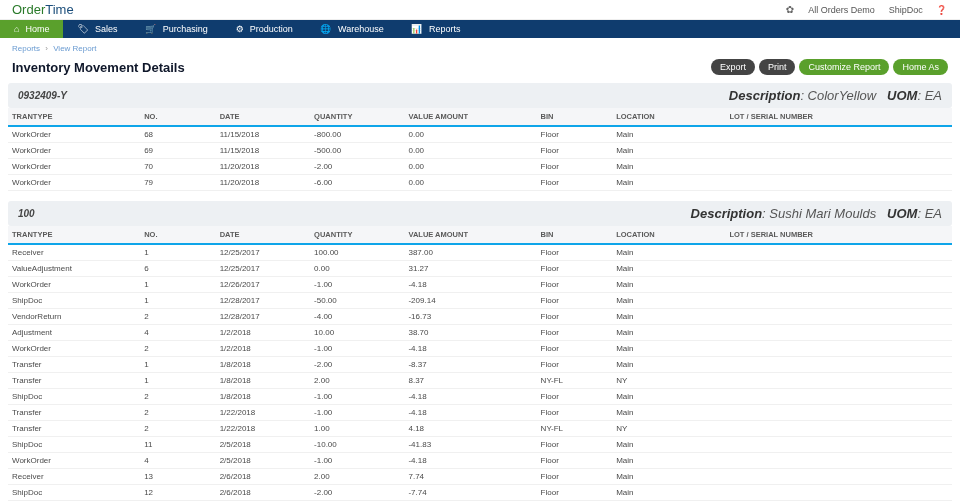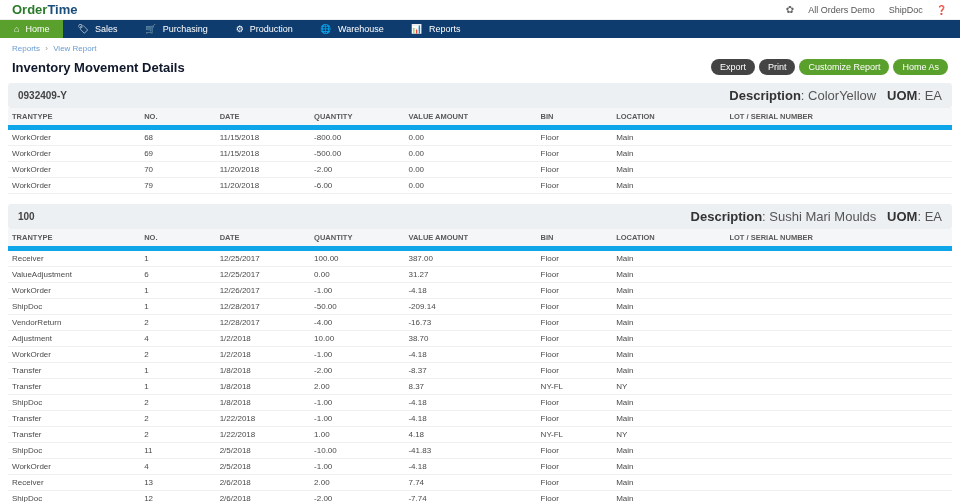--- a/index.html
+++ b/index.html
@@ -12,21 +12,21 @@
   }
   .topbar {
     display: flex;
     justify-content: space-between;
     align-items: center;
     padding: 4px 12px;
     height: 20px;
     border-bottom: 1px solid #eee;
   }
   .logo {
-    font-weight: bold;
+    font-weight: normal;
     font-size: 13px;
   }
   .logo .g { color: #2a7a2a; }
   .logo .rest { color: #1a4d7a; }
   .topbar-right {
     display: flex;
     gap: 14px;
     align-items: center;
     font-size: 9px;
     color: #666;
@@ -82,39 +82,40 @@
   .btn-dark { background: #444; }
   .btn-green { background: #5aa02c; }
   .group-header {
     background: #edf0f3;
     padding: 5px 10px;
     display: flex;
     justify-content: space-between;
     align-items: center;
     margin: 0 8px;
     border-radius: 3px;
+    font-style: italic;
   }
   .group-title { font-size: 10px; font-weight: bold; color: #444; }
   .group-meta { font-size: 13px; color: #555; }
   .group-meta b { color: #333; }
   table {
     width: calc(100% - 16px);
     margin: 0 8px;
     border-collapse: collapse;
     font-size: 8px;
   }
   thead th {
     text-align: left;
     padding: 4px 4px;
     background: #f5f6f8;
     color: #5a5a5a;
     font-weight: bold;
     text-transform: uppercase;
     font-size: 7.5px;
-    border-bottom: 5px solid #0ea5e9;
+    border-bottom: 2px solid #0ea5e9;
   }
   tbody td {
     padding: 3px 4px;
     border-bottom: 1px solid #f0f0f0;
     color: #4a4a4a;
   }
   .col-trantype { width: 14%; }
   .col-no { width: 8%; }
   .col-date { width: 10%; }
   .col-qty { width: 10%; }

